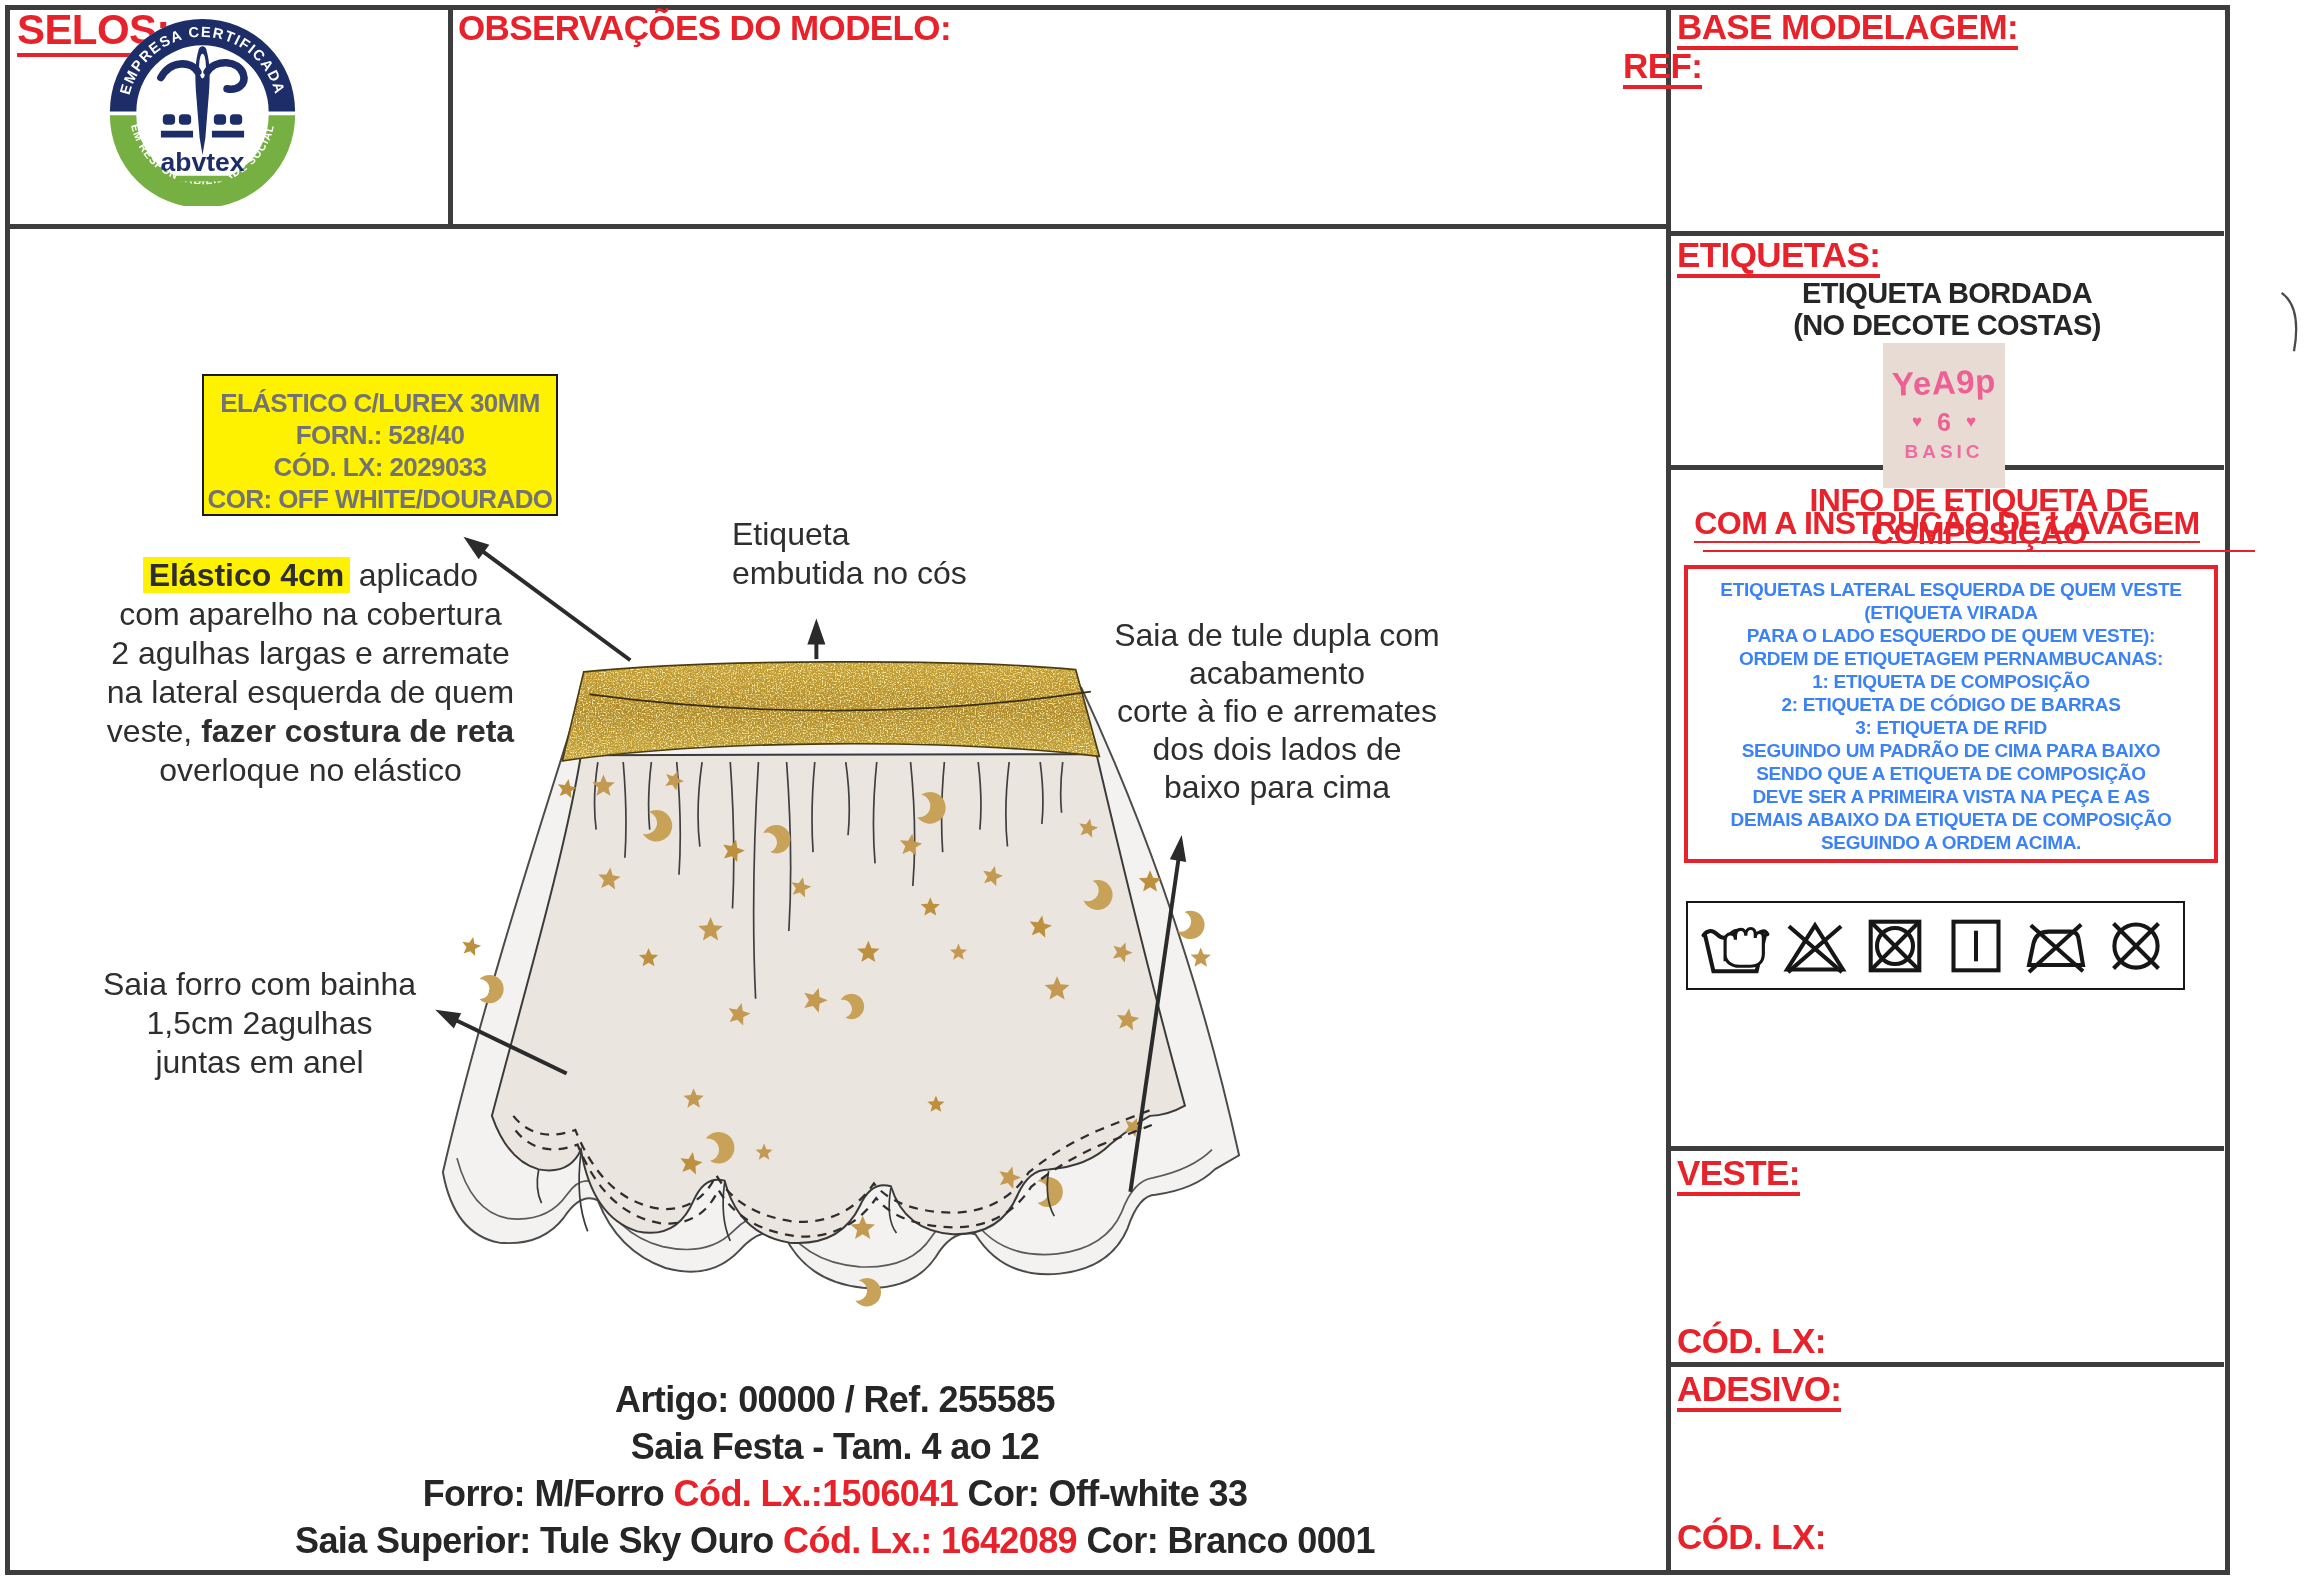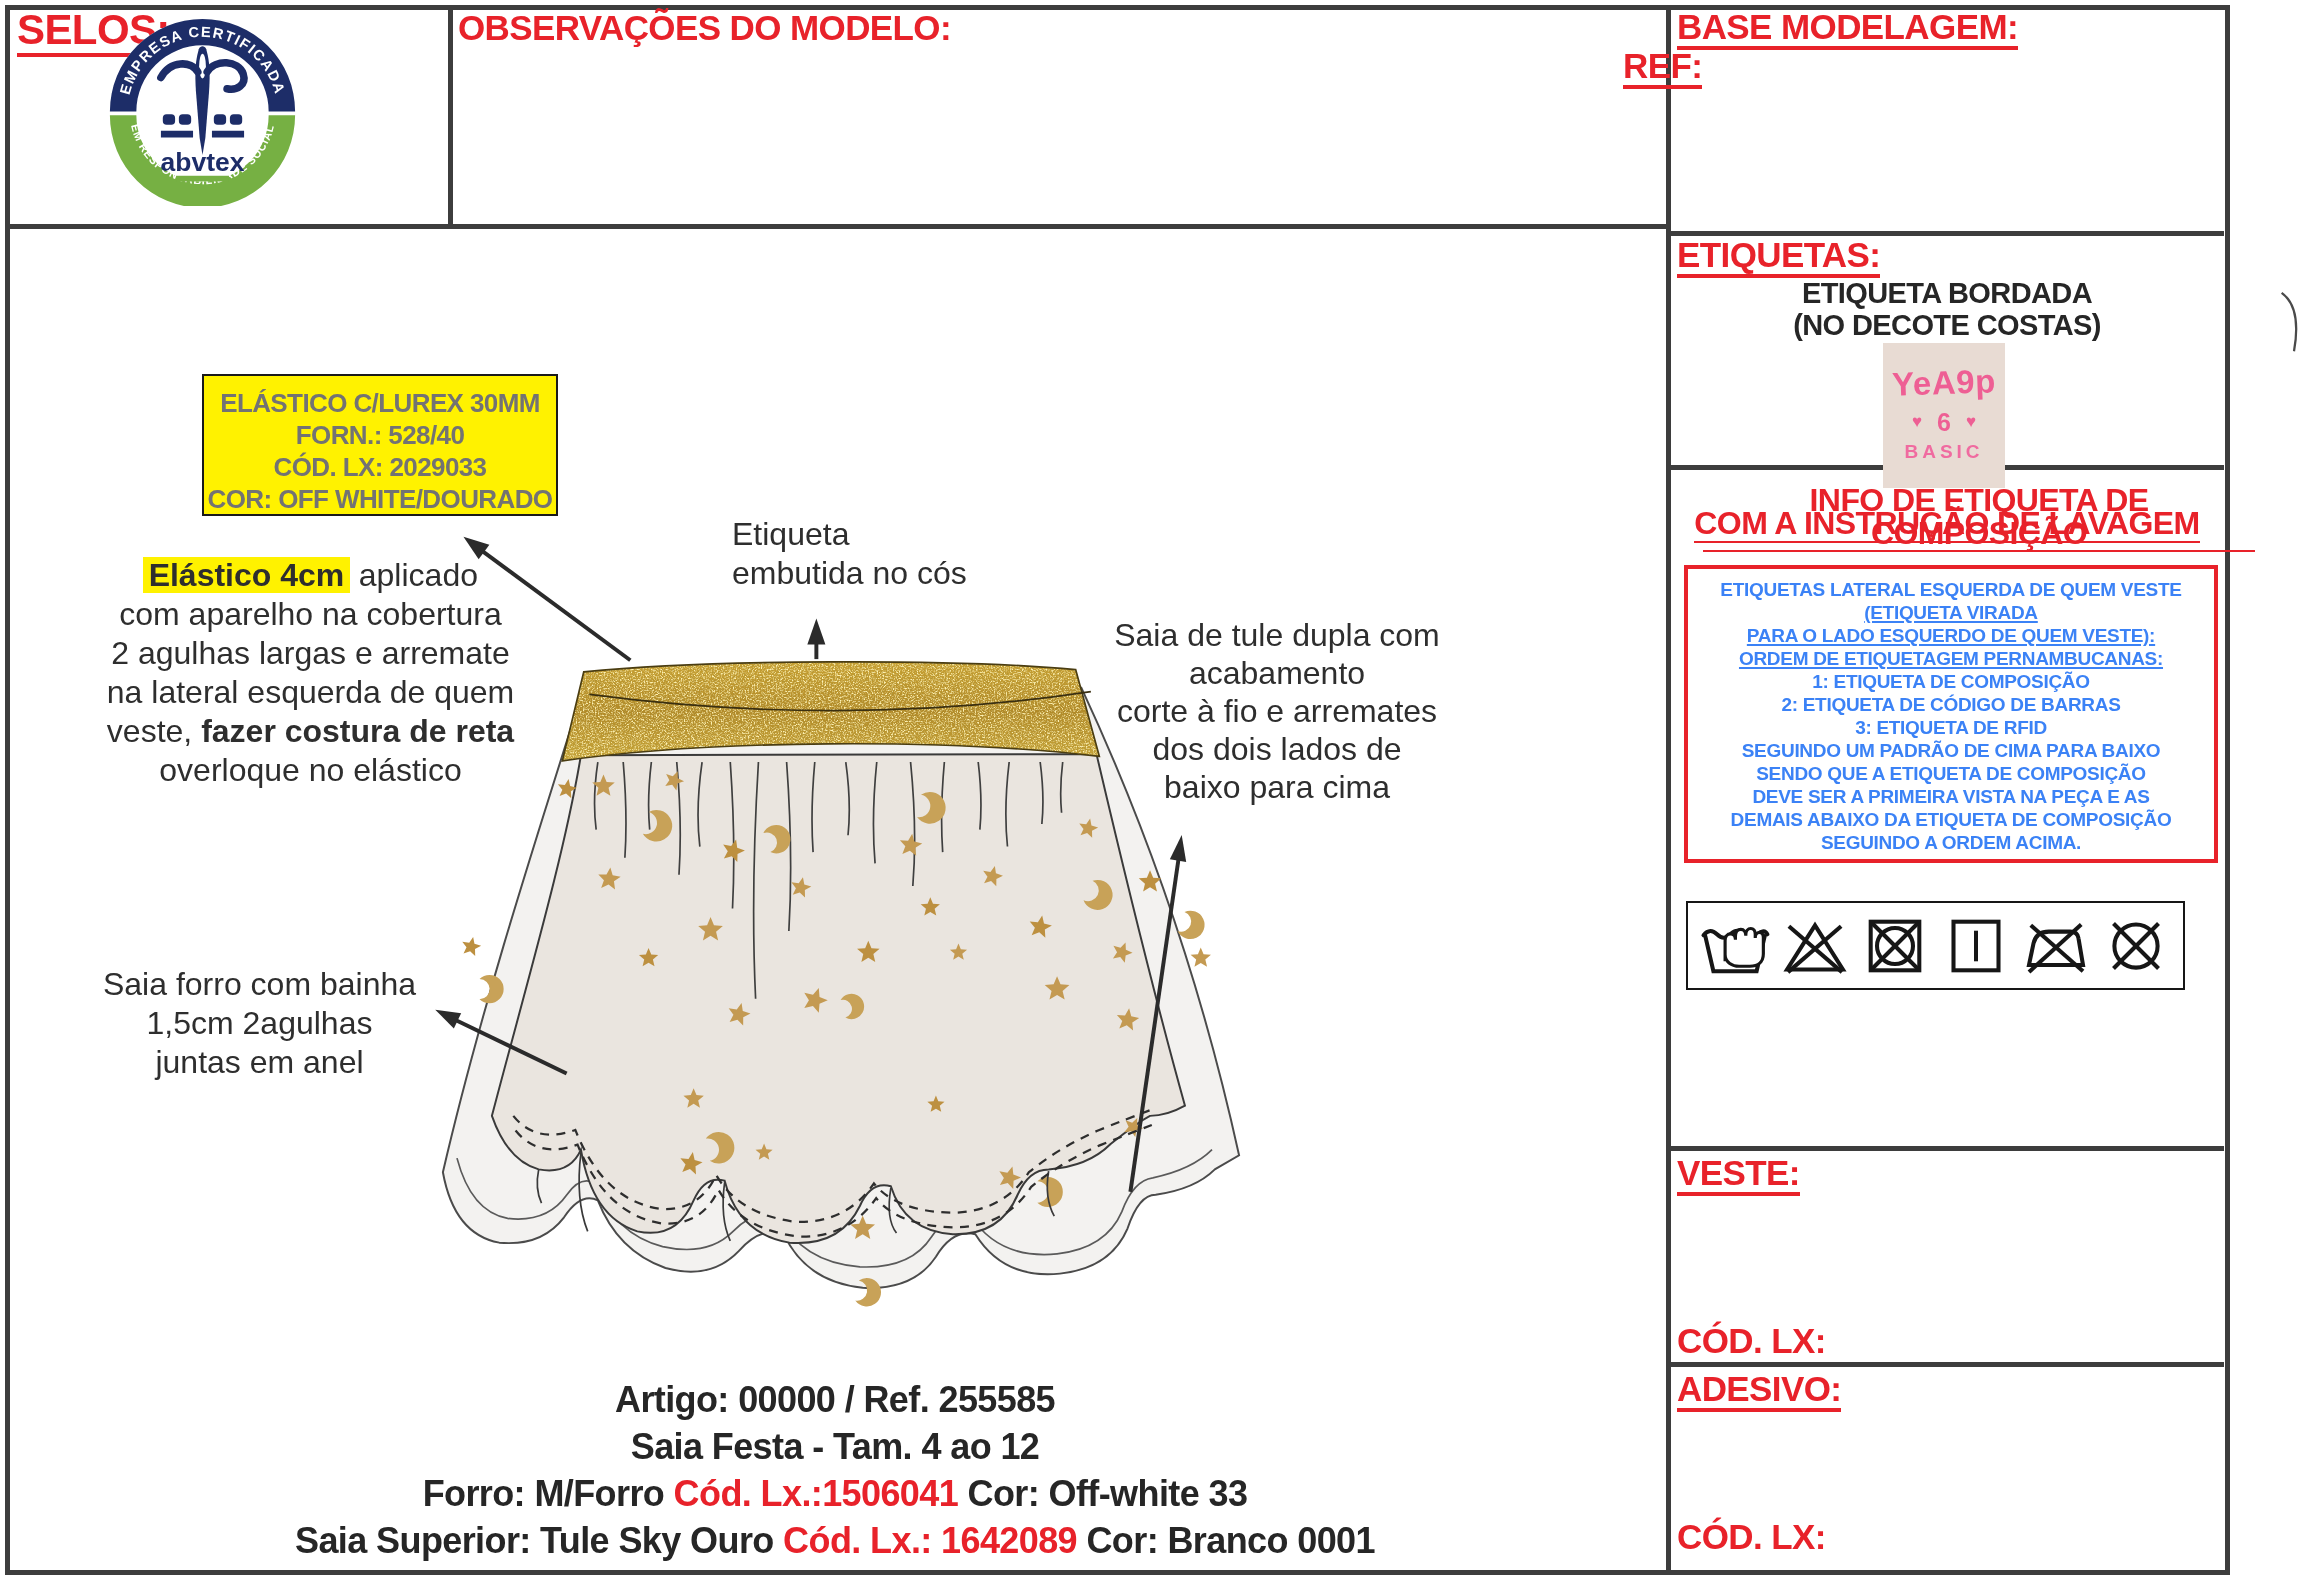--- a/index.html
+++ b/index.html
@@ -5,21 +5,21 @@
   html,body{margin:0;padding:0;background:#fff;}
   body{width:2319px;height:1578px;position:relative;font-family:"Liberation Sans",sans-serif;overflow:hidden;}
   .abs{position:absolute;}
   .hdr{color:#e8222a;font-weight:bold;letter-spacing:-0.6px;line-height:1.02;}
   .hu{display:inline-block;border-bottom:4px solid #e8222a;padding-bottom:1.1px;}
   .blk{color:#262626;}
   .center{text-align:center;}
   .note{font-size:32px;color:#2e2e2e;line-height:39px;}
   .divider{background:#3d3d3d;}
   .ibl{font-size:19px;font-weight:bold;color:#3b82f6;line-height:23px;letter-spacing:-0.3px;}
-  .iu{text-decoration:underline;text-decoration-thickness:1.7px;text-underline-offset:2.3px;}
+  .iu{text-decoration-thickness:1.7px;text-underline-offset:2.3px;}
   .red{color:#e8222a;}
   .hl{background:#fff200;font-weight:bold;padding:0 5.6px;}
   .careicon{width:72px;height:78px;}
   svg{display:block;}
 </style>
 </head>
 <body>
 
 <div class="abs" style="left:4.5px;top:4.5px;width:2225px;height:1570px;border:5.6px solid #3d3d3d;box-sizing:border-box;"></div>
 

